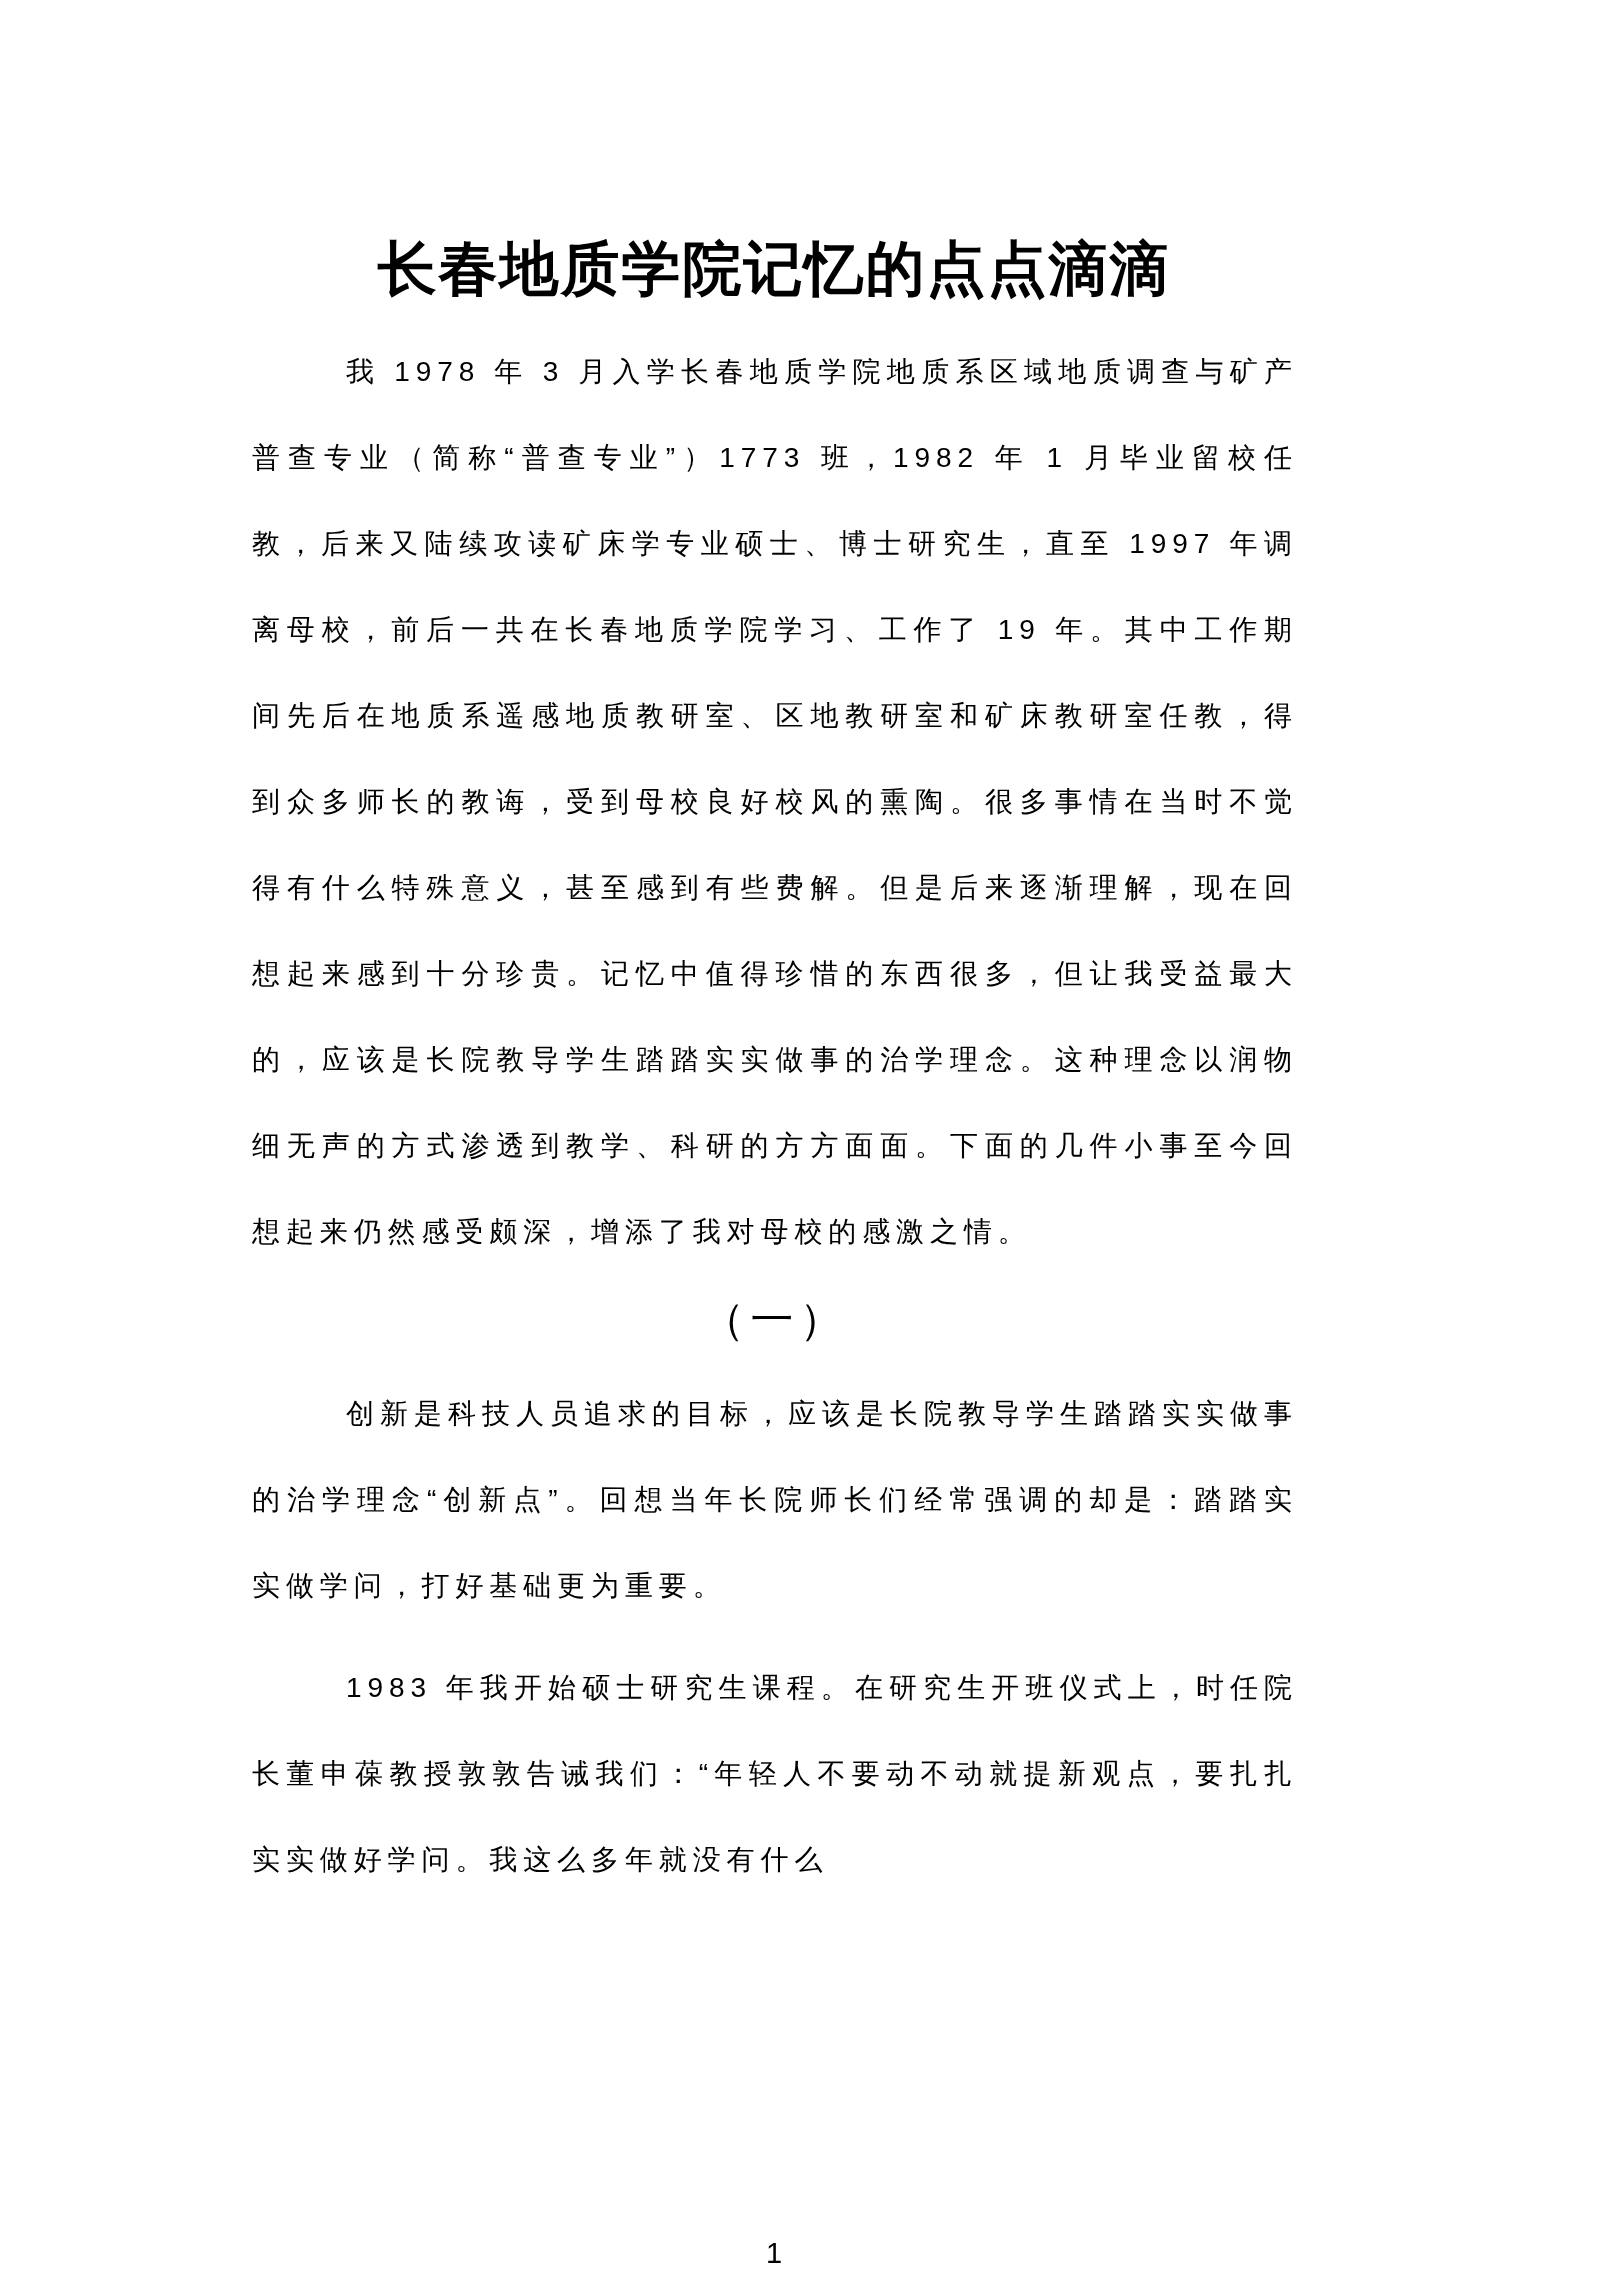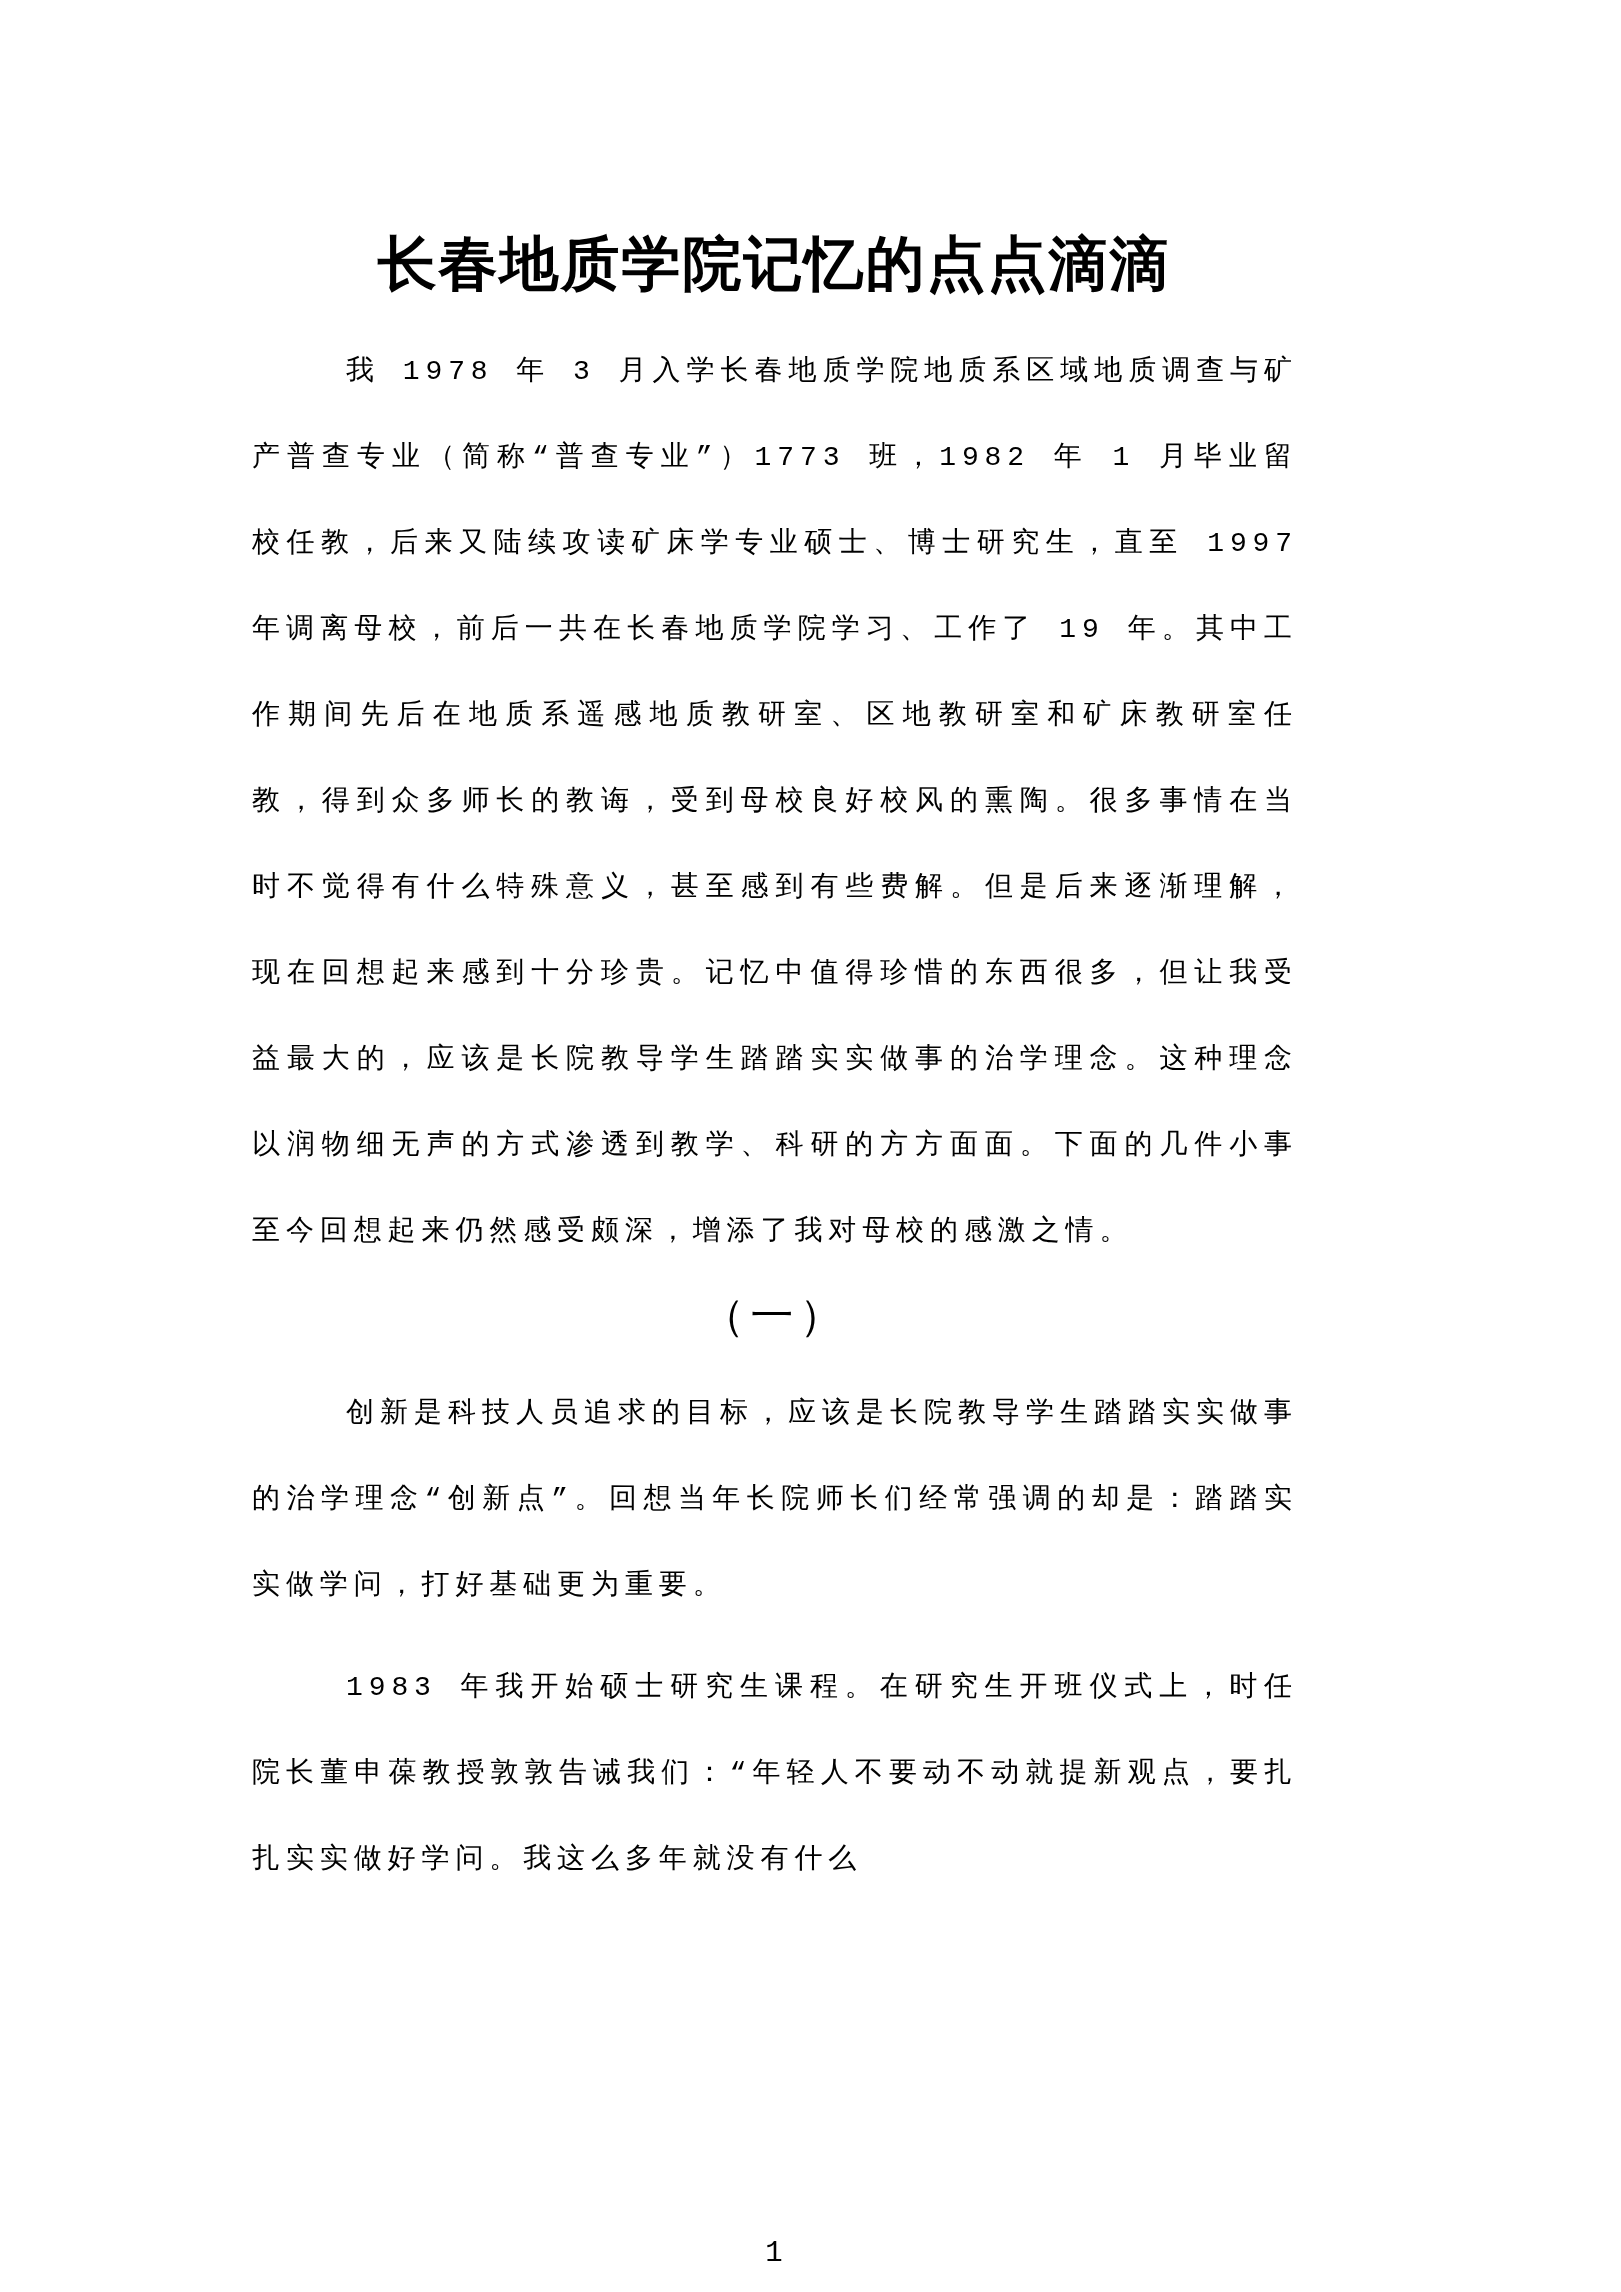--- a/index.html
+++ b/index.html
@@ -6,21 +6,21 @@
     margin: 0;
     padding: 0;
     background: #ffffff;
   }
   .page {
     position: relative;
     width: 1548px;
     height: 2293px;
     background: #ffffff;
     color: #000000;
-    font-family: Liberation Mono, monospace;
+    font-family: Liberation Sans, sans-serif;
     overflow: hidden;
   }
   .doc-title {
     margin: 0;
     padding-top: 223px;
     text-align: center;
     font-size: 59px;
     line-height: 92px;
     font-weight: 700;
     letter-spacing: 2px;

